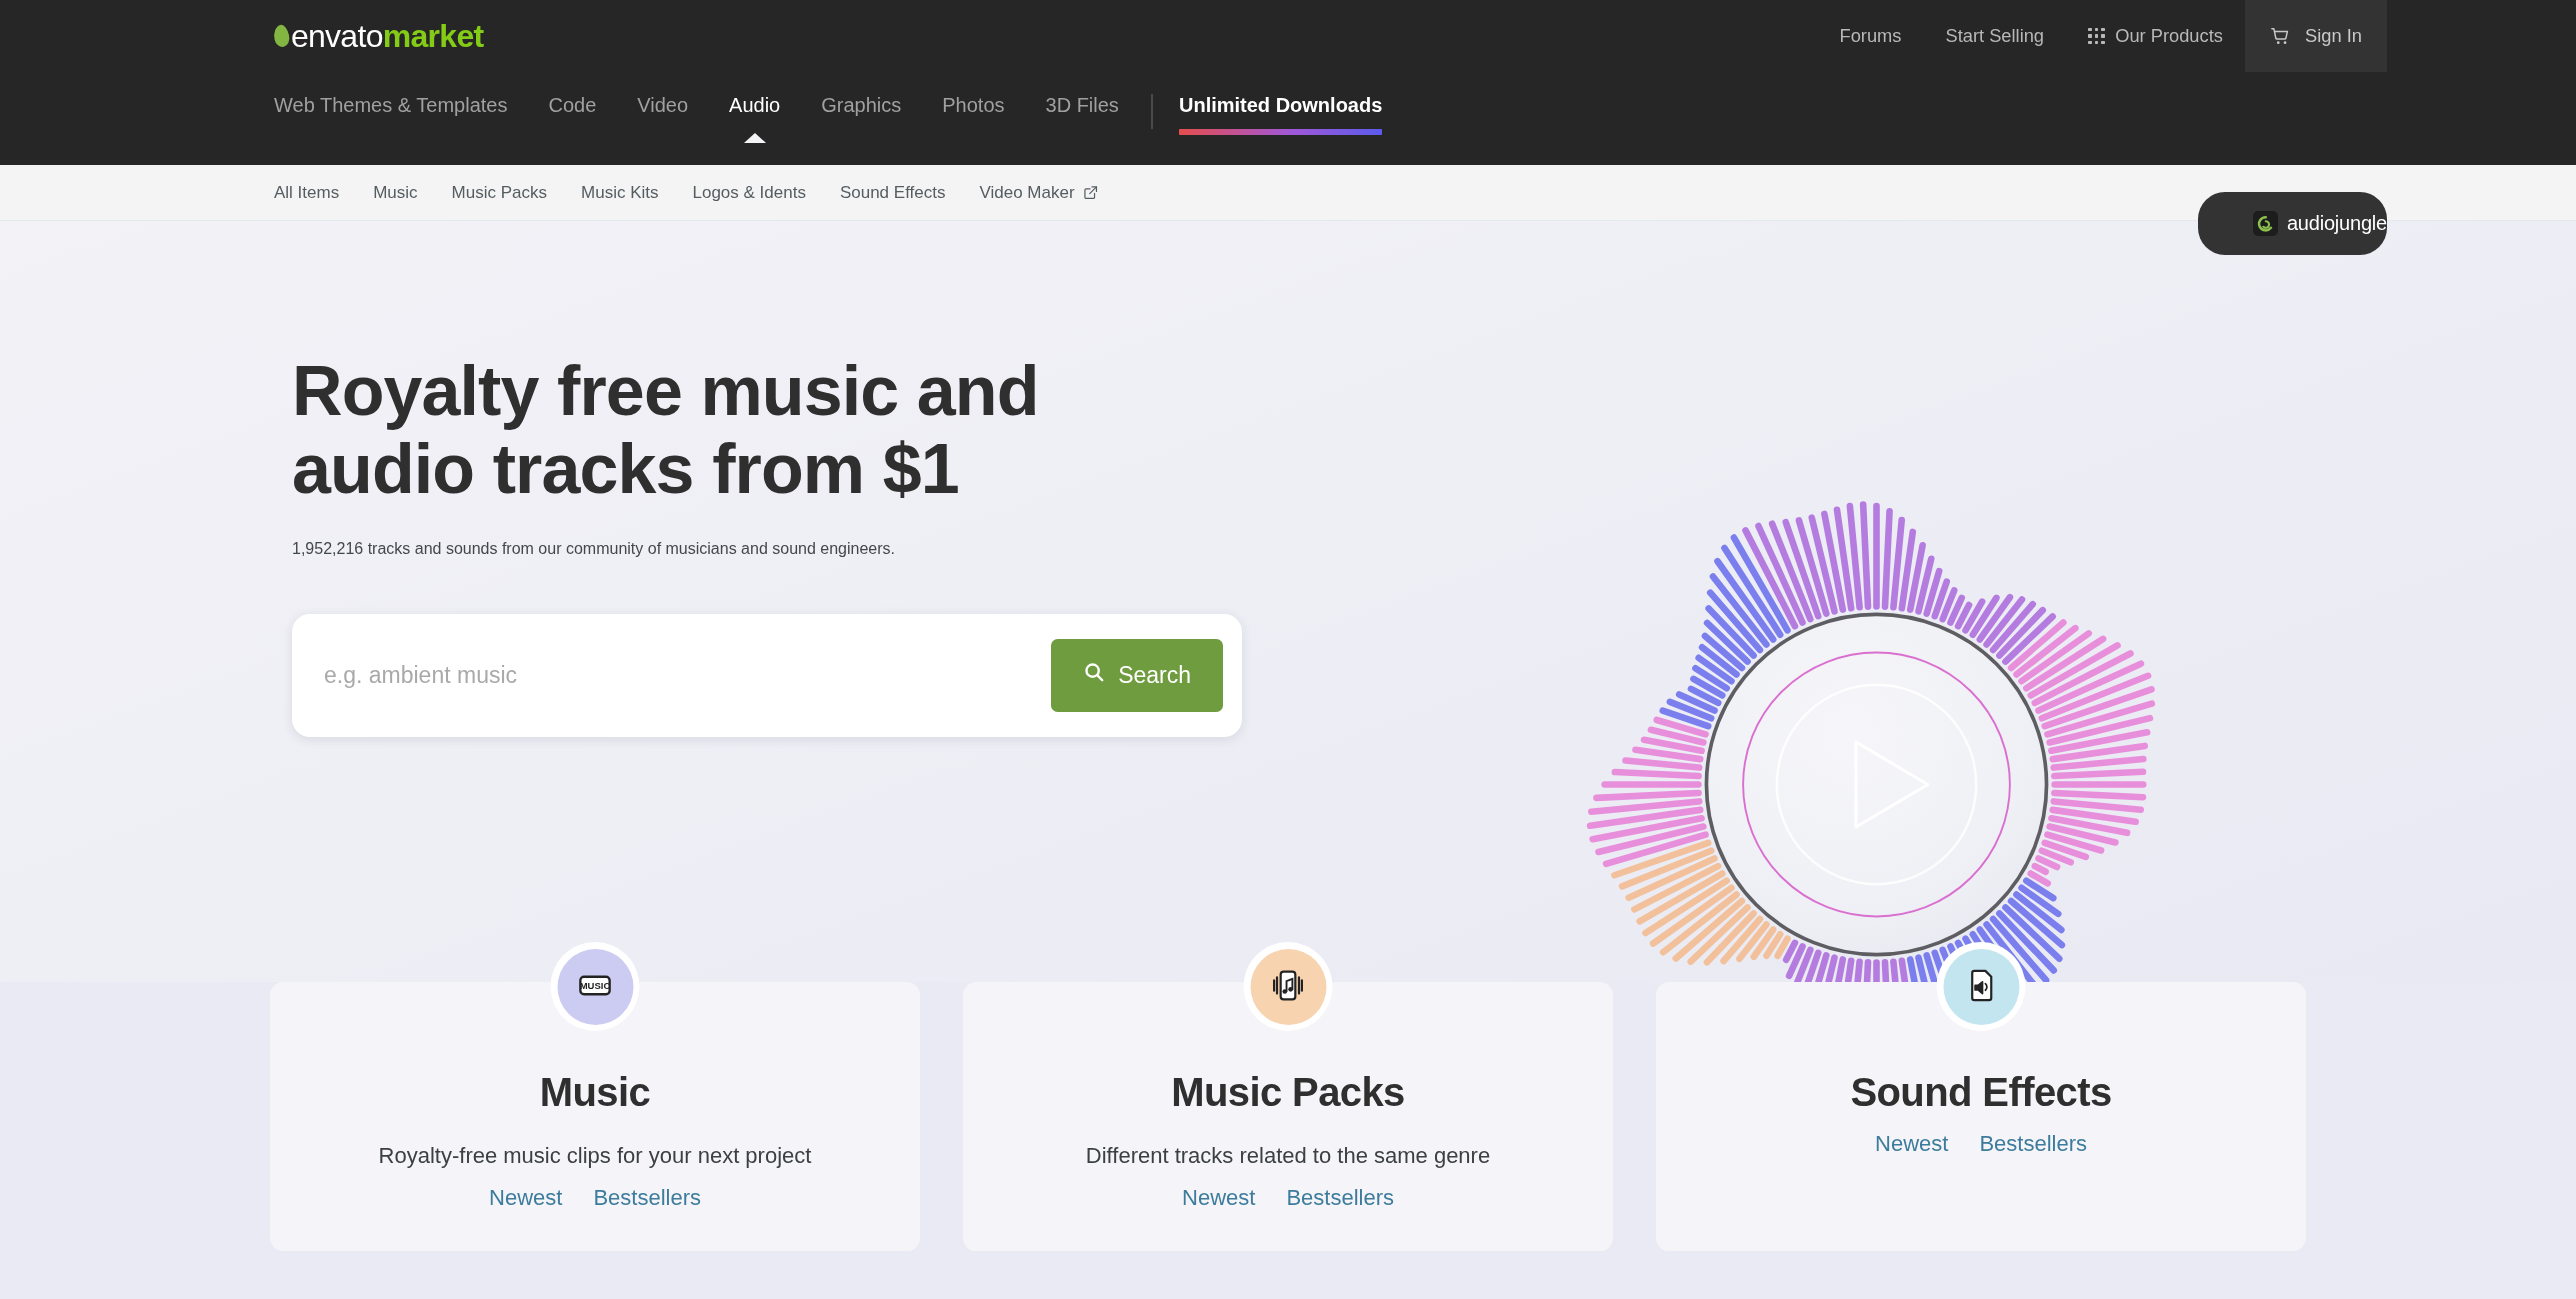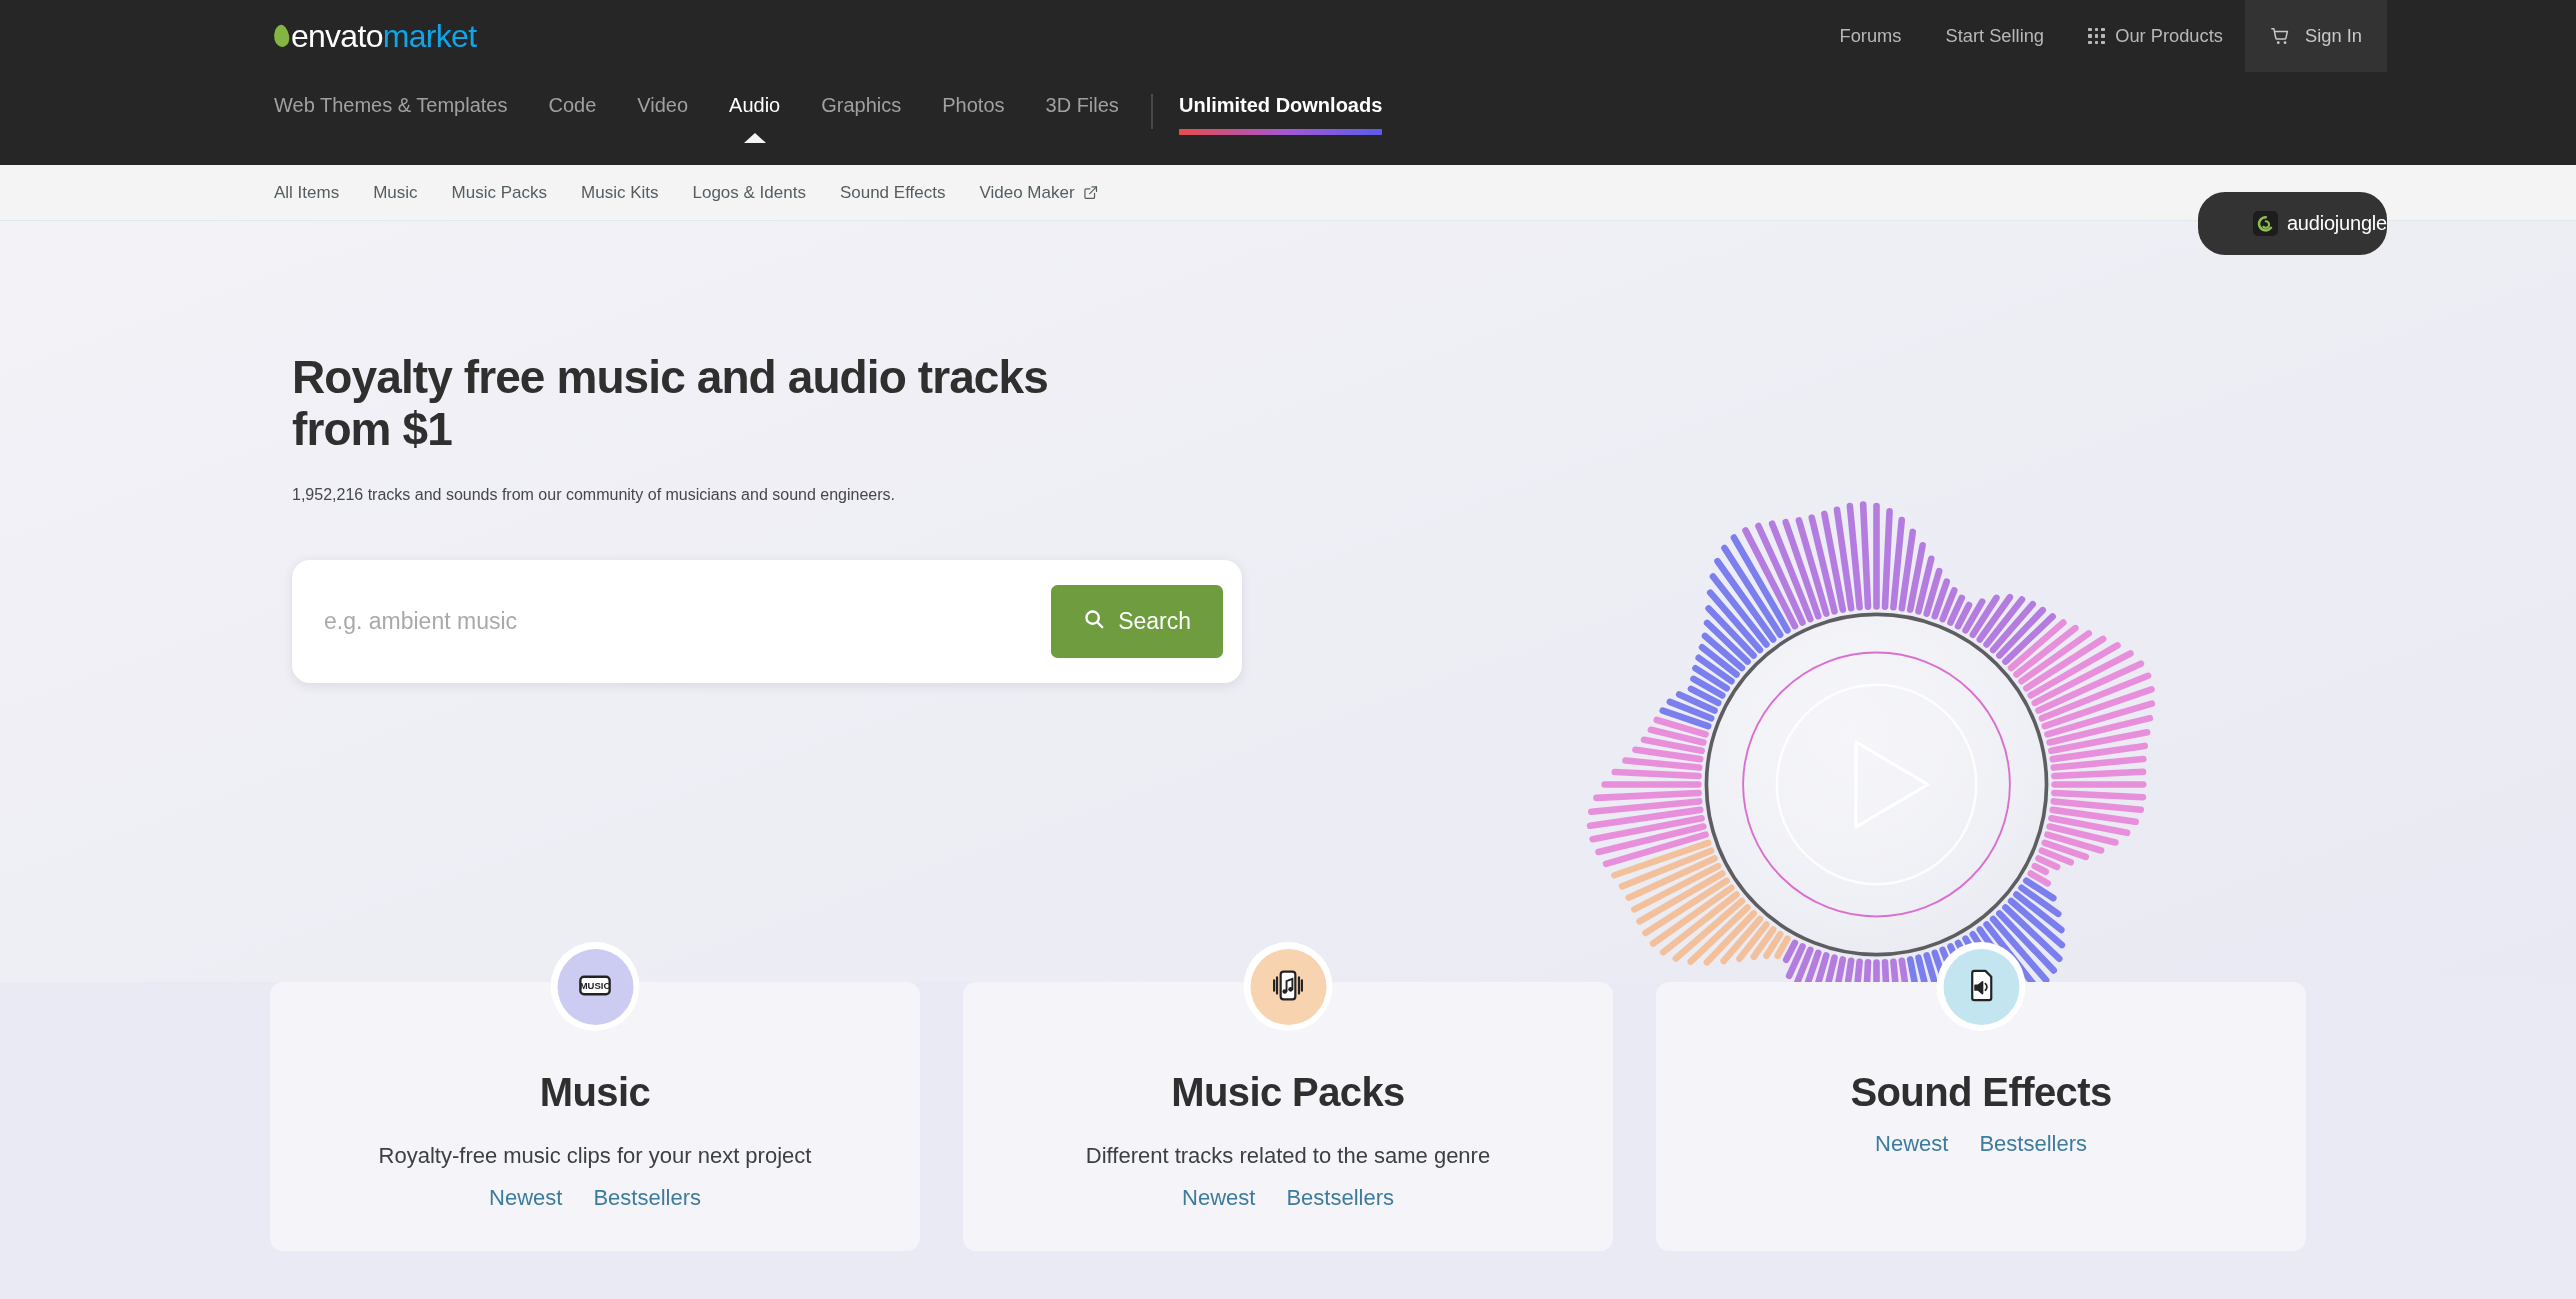--- a/index.html
+++ b/index.html
@@ -26,21 +26,21 @@
     border-radius: 60% 40% 50% 50% / 60% 55% 45% 40%;
     transform: rotate(-12deg);
     margin-right: 2.2px;
     align-self: center;
   }
   .brand-envato {
     font-size: 32px; color: #ffffff; font-weight: 400;
     letter-spacing: -0.7px; line-height: 1;
   }
   .brand-market {
-    font-size: 32px; color: #0ea5e9; font-weight: 400;
+    font-size: 32px; color: #84cc16; font-weight: 700;
     letter-spacing: -0.7px; line-height: 1;
   }
 
   .top-right {
     position: absolute; right: 189px; top: 0; height: 72px;
     display: flex; align-items: stretch;
   }
   .top-link {
     display: flex; align-items: center;
     color: #b8b8b8; font-size: 18.3px;
@@ -146,21 +146,21 @@
     height: 761px;
     background: linear-gradient(160deg, #f2f2f7 0%, #eeeef5 45%, #e9e9f3 100%);
     overflow: hidden;
   }
   .hero-left {
     position: absolute;
     left: 292px; top: 131px;
     width: 954px;
   }
   .hero-h1 {
-    font-size: 46px;
+    font-size: 70px;
     line-height: 1.12;
     font-weight: 700;
     color: #2f2f2f;
     letter-spacing: -0.9px;
     max-width: 822px;
   }
   .hero-sub {
     margin-top: 28px;
     font-size: 16px;
     line-height: 1.45;

